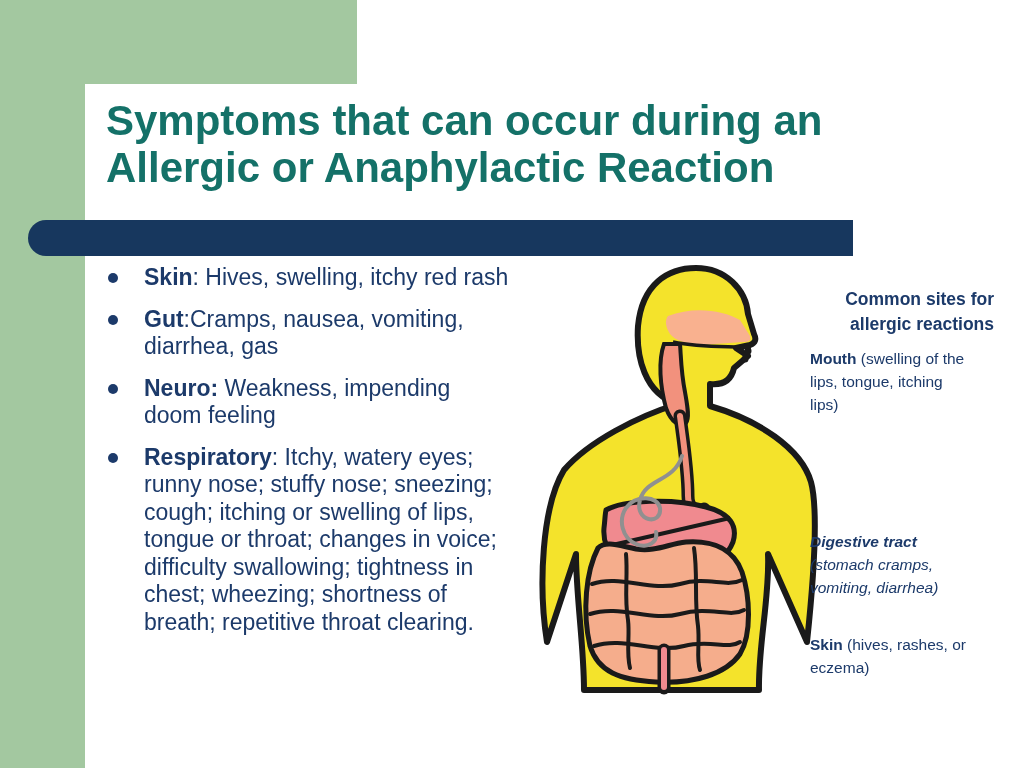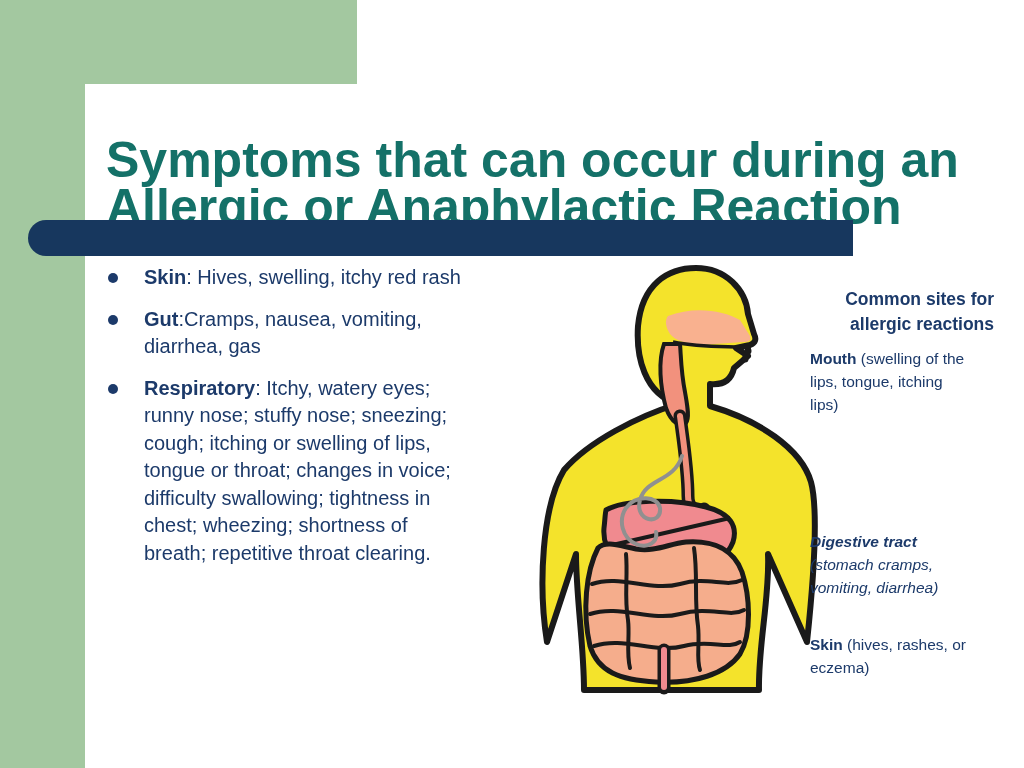--- a/index.html
+++ b/index.html
@@ -19,34 +19,33 @@
     background:#A3C8A0;
   }
   .content-panel{
     position:absolute;left:85px;top:84px;right:0;bottom:0;
     background:#ffffff;
     border-top-left-radius:30px;
   }
   .slide-title{
     position:absolute;left:106px;top:97px;width:860px;
     color:#147168;
-    font-size:50px;line-height:47px;font-weight:bold;
+    font-size:42px;line-height:47px;font-weight:bold;
     white-space:pre-line;
-    margin-top:40px;
   }
   .navy-bar{
     position:absolute;left:28px;top:220px;width:825px;height:36px;
     background:#17375E;
     border-radius:18px 0 0 18px;
   }
   .bullet-list{
     position:absolute;left:100px;top:264px;width:470px;
     list-style:none;margin:0;padding:0;
     color:#1C3A6A;
-    font-size:20px;line-height:27.5px;
+    font-size:23px;line-height:27.5px;
   }
   .bullet-list li{
     position:relative;
     padding-left:44px;
     margin-bottom:14px;
   }
   .bullet-dot{
     position:absolute;left:8px;top:9px;
     width:10px;height:10px;border-radius:50%;
     background:#1C3A6A;
@@ -83,20 +82,22 @@
 
   <div class="slide-title">Symptoms that can occur during an
 Allergic or Anaphylactic Reaction</div>
 
   <div class="navy-bar"></div>
 
   <ul class="bullet-list">
     <li><span class="bullet-dot"></span><span class="t-lead">Skin</span><span class="t-rest">: Hives, swelling, itchy red rash</span></li>
     <li><span class="bullet-dot"></span><span class="t-lead">Gut</span><span class="t-rest">:Cramps, nausea, vomiting,
 diarrhea, gas</span></li>
+    <li><span class="bullet-dot"></span><span class="t-lead">Neuro:</span><span class="t-rest"> Weakness, impending
+doom feeling</span></li>
     <li><span class="bullet-dot"></span><span class="t-lead">Respiratory</span><span class="t-rest">: Itchy, watery eyes;
 runny nose; stuffy nose; sneezing;
 cough; itching or swelling of lips,
 tongue or throat; changes in voice;
 difficulty swallowing; tightness in
 chest; wheezing; shortness of
 breath; repetitive throat clearing.</span></li>
   </ul>
 
   <svg class="figure-svg" viewBox="0 0 302 442" xmlns="http://www.w3.org/2000/svg">

